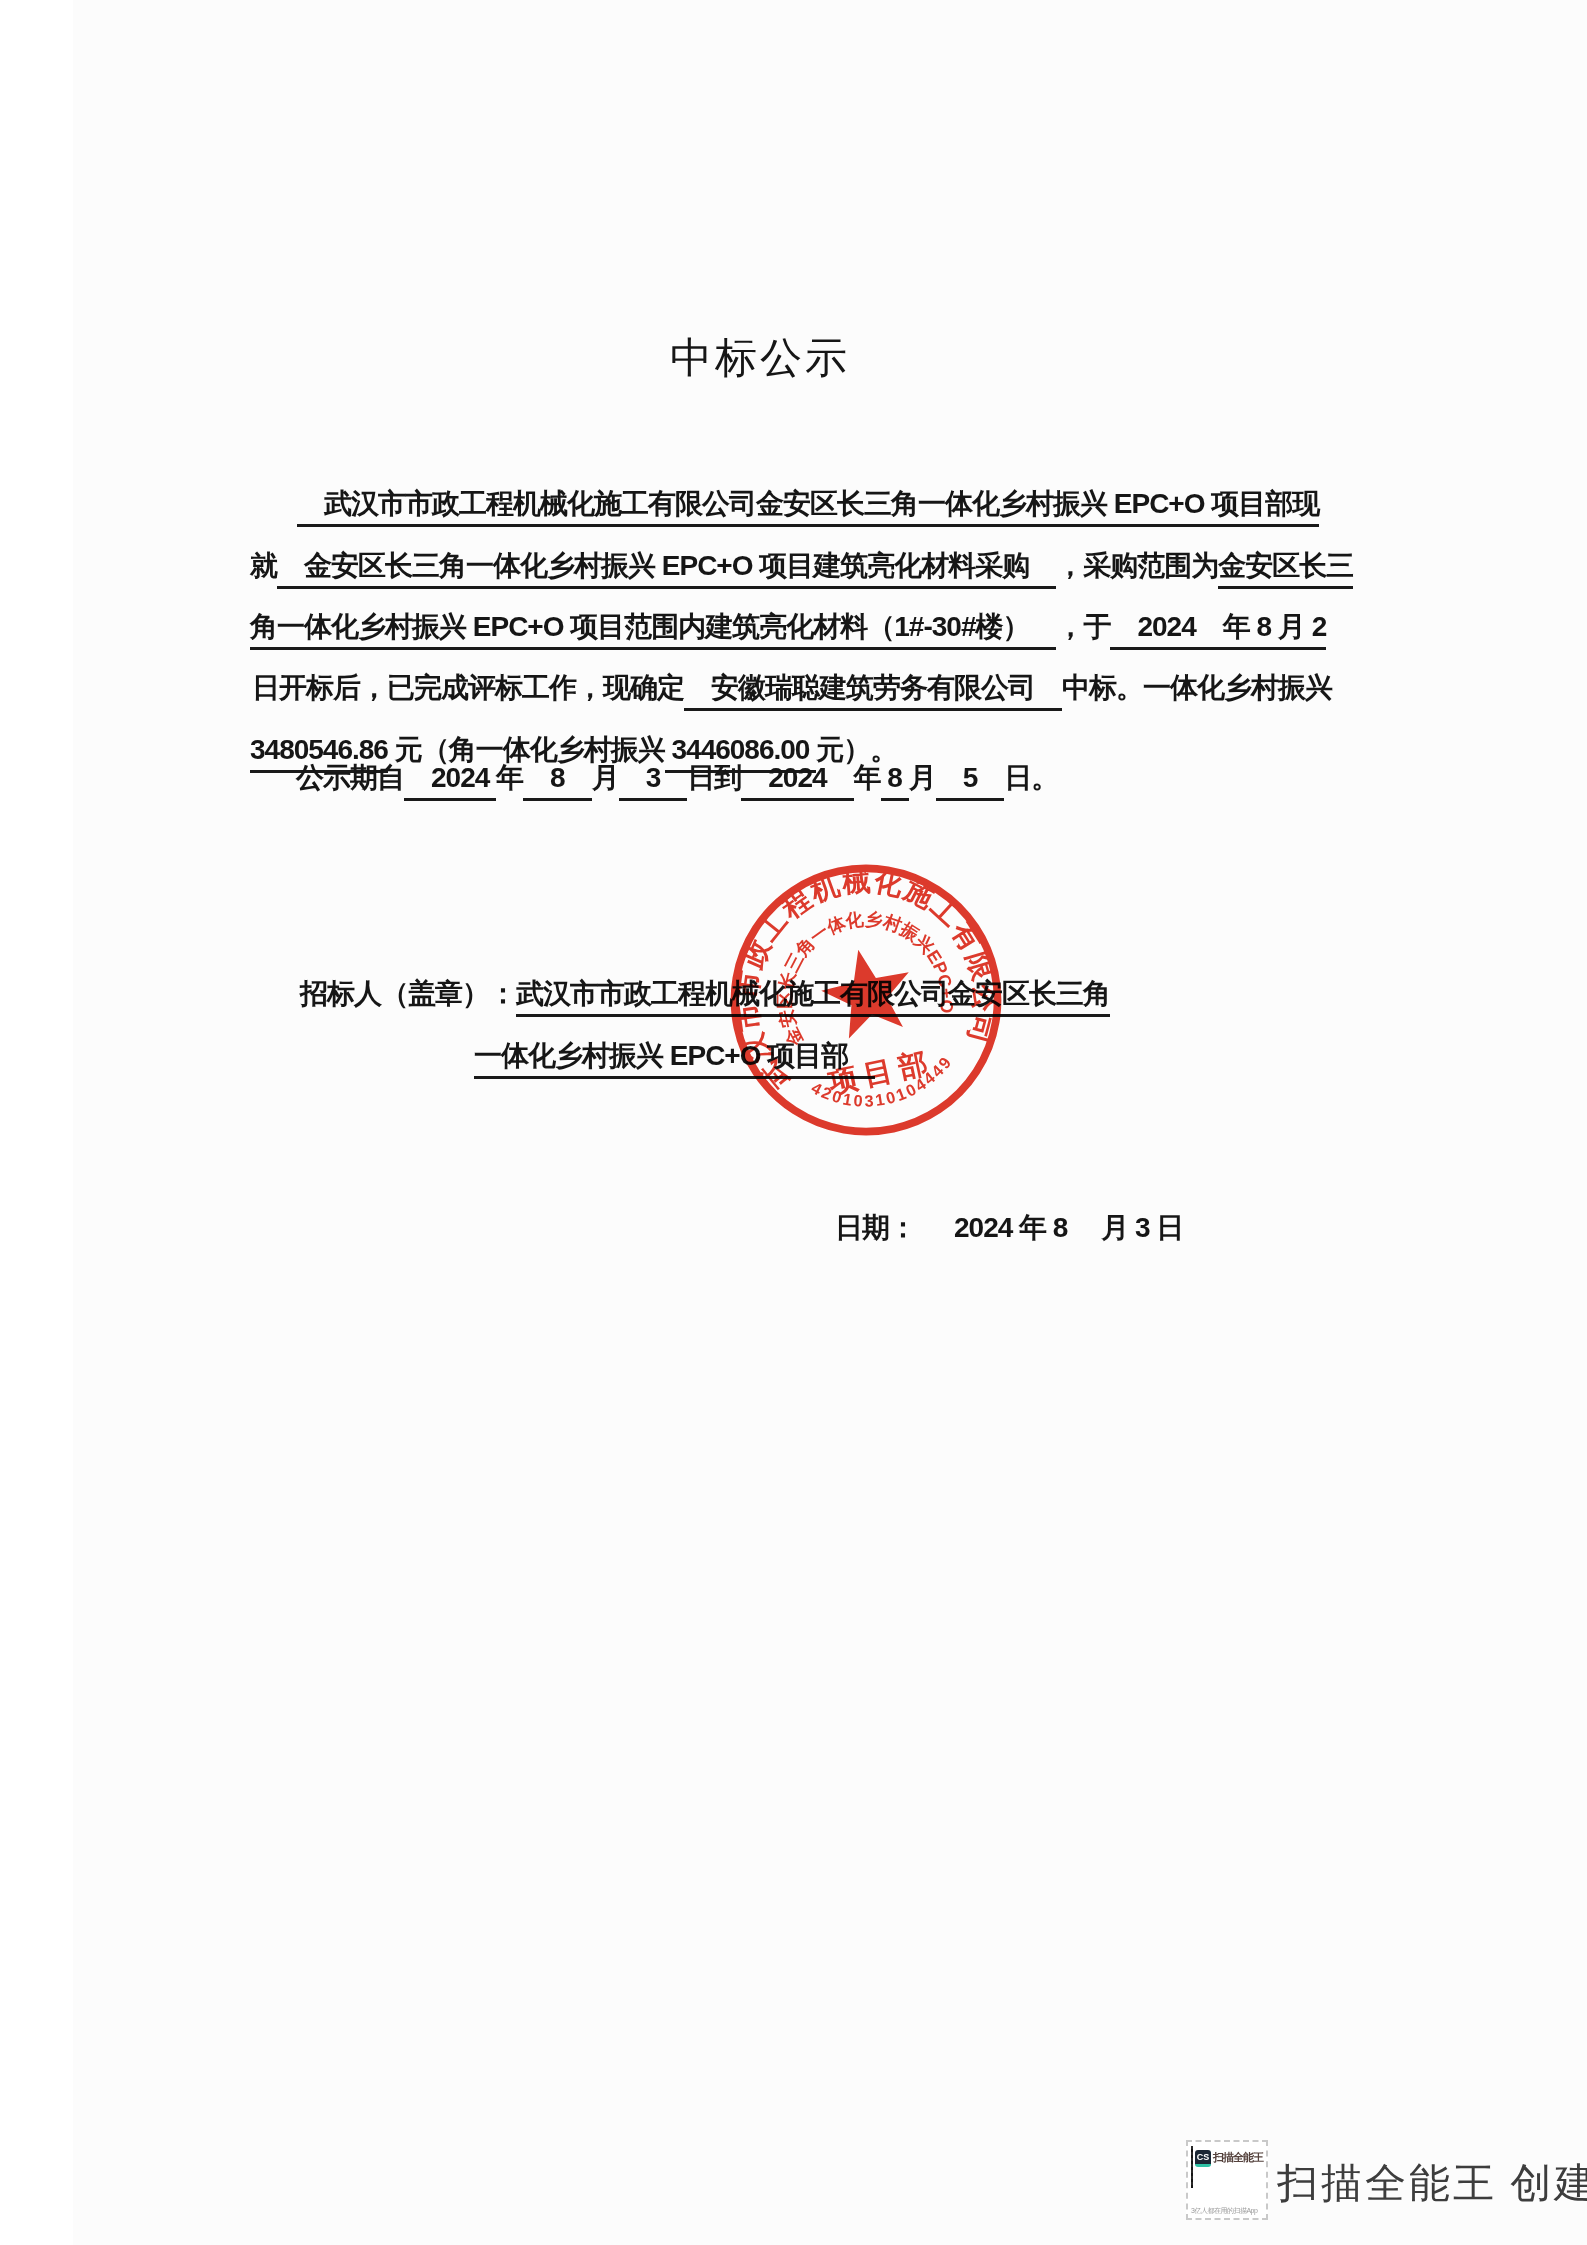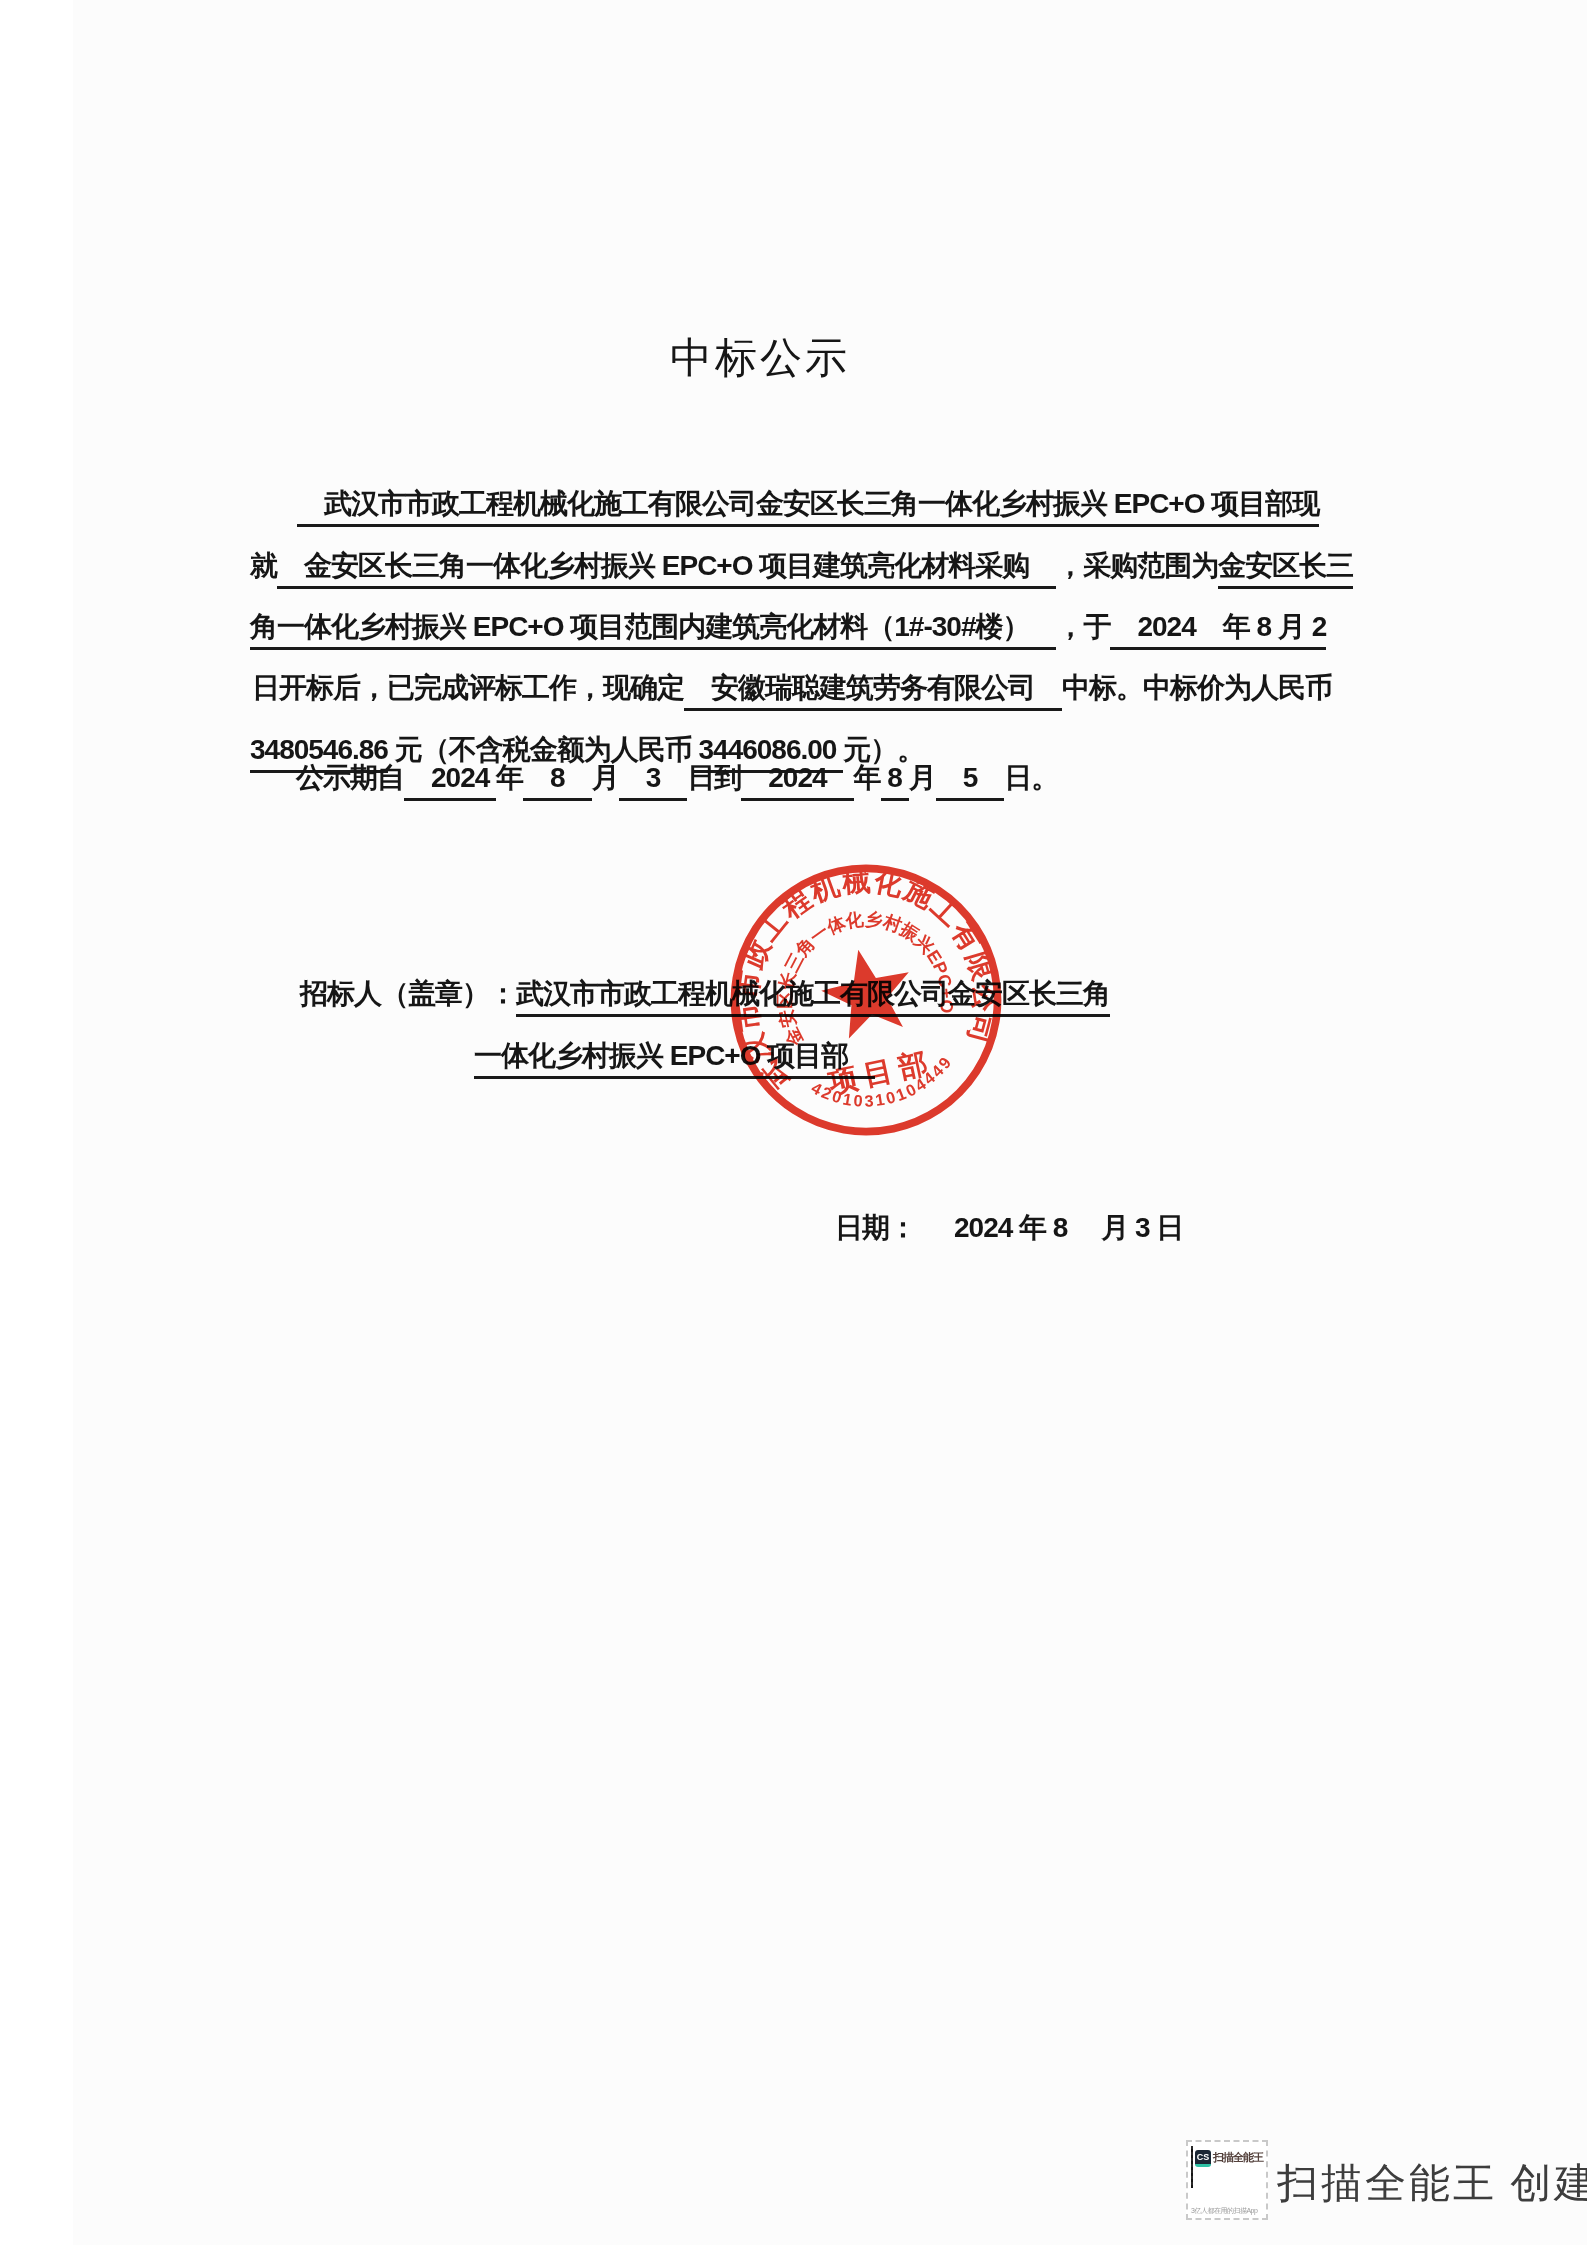--- a/index.html
+++ b/index.html
@@ -100,25 +100,25 @@
 
   <div class="doc-line" style="left:297px;top:484px;">
     <span class="u">　武汉市市政工程机械化施工有限公司金安区长三角一体化乡村振兴 EPC+O 项目部现</span>
   </div>
 
   <div class="doc-line" style="left:250px;top:607px;">
     <span class="u">角一体化乡村振兴 EPC+O 项目范围内建筑亮化材料（1#-30#楼）　</span><span>，于</span><span class="u">　2024　年 8 月 2</span>
   </div>
 
   <div class="doc-line" style="left:252px;top:668px;">
-    <span>日开标后，已完成评标工作，现确定</span><span class="u">　安徽瑞聪建筑劳务有限公司　</span><span>中标。中标价为人民币</span>
+    <span>日开标后，已完成评标工作，现确定</span><span class="u">　安徽瑞聪建筑劳务有限公司　</span><span>中标。一体化乡村振兴</span>
   </div>
 
   <div class="doc-line" style="left:250px;top:730px;">
-    <span class="u">3480546.86</span><span> 元（不含税金额为人民币</span><span class="u"> 3446086.00 </span><span>元）。</span>
+    <span class="u">3480546.86</span><span> 元（角一体化乡村振兴</span><span class="u"> 3446086.00 </span><span>元）。</span>
   </div>
 
   <div class="doc-line" style="left:296px;top:758px;">
     <span>公示期自</span><span class="u">　2024 </span><span>年</span><span class="u">　8　</span><span>月</span><span class="u">　3　</span><span>日到</span><span class="u">　2024　</span><span>年</span><span class="u"> 8 </span><span>月</span><span class="u">　5　</span><span>日。</span>
   </div>
 
   <div class="doc-line sig-line" style="left:300px;top:974px;">
     <span>招标人（盖章）：</span><span class="u">武汉市市政工程机械化施工有限公司金安区长三角</span>
   </div>
   <div class="doc-line sig-line" style="left:474px;top:1036px;">

